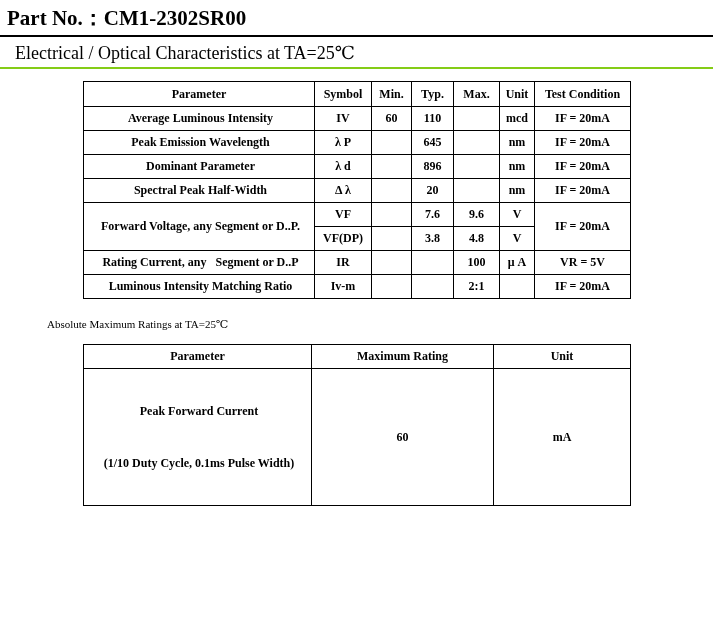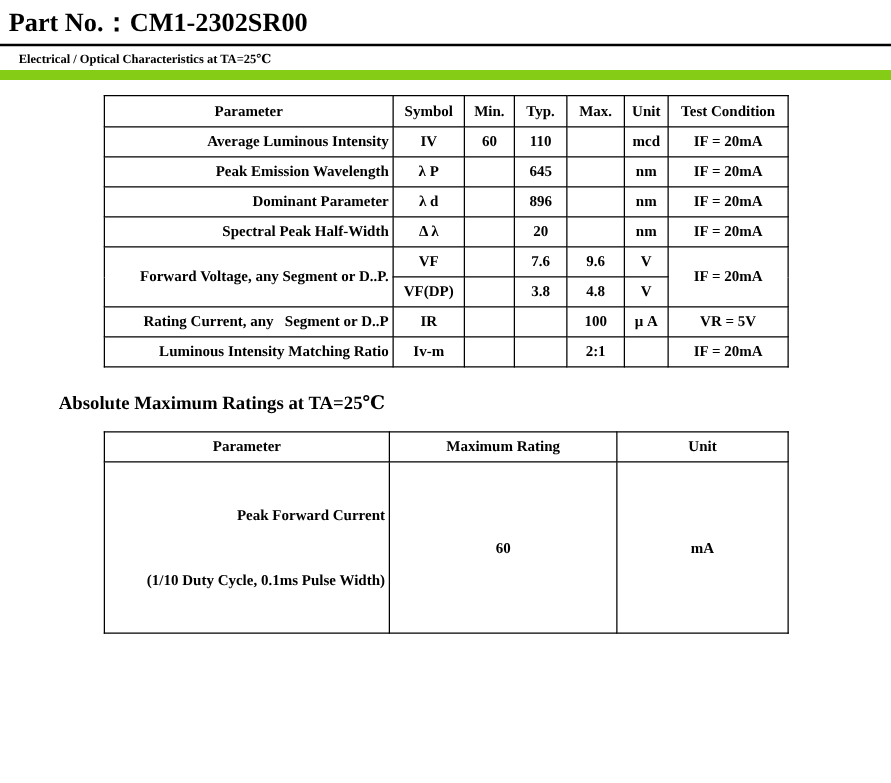--- a/index.html
+++ b/index.html
@@ -8,26 +8,26 @@
     background: #ffffff; color: #000;
     font-family: "Liberation Serif", "DejaVu Serif", serif;
     overflow: hidden;
   }
   .part-no {
     font-size: 21px; font-weight: bold;
     padding: 4px 0 3px 7px;
     border-bottom: 2px solid #000;
   }
   .section-title-1 {
-    font-size: 10px; font-weight: bold;
+    font-size: 18px; font-weight: normal;
     padding: 5px 0 3px 15px;
-    border-bottom: 8px solid #84cc16;
+    border-bottom: 2px solid #84cc16;
   }
   .section-title-2 {
-    font-size: 15px; font-weight: bold;
+    font-size: 11px; font-weight: normal;
     margin: 19px 0 0 47px;
   }
   table {
     border-collapse: collapse;
     margin-left: 83px;
     table-layout: fixed;
     width: 547px;
   }
   .t1 { margin-top: 12px; }
   .t2 { margin-top: 13px; }
@@ -38,21 +38,21 @@
     text-align: center;
     vertical-align: middle;
     padding: 1px 3px;
   }
   .t1 th { height: 25px; }
   .t1 td { height: 24px; }
   .t2 th { height: 24px; }
   .t2 td { height: 24px; }
   .t2 tr.tall td { height: 49px; }
   td.param {
-    text-align: right;
+    text-align: center;
     padding-left: 6px;
     white-space: pre-wrap;
   }
   td.param div { line-height: 22px; }
 </style>
 </head>
 <body>
 
 <div>
 

